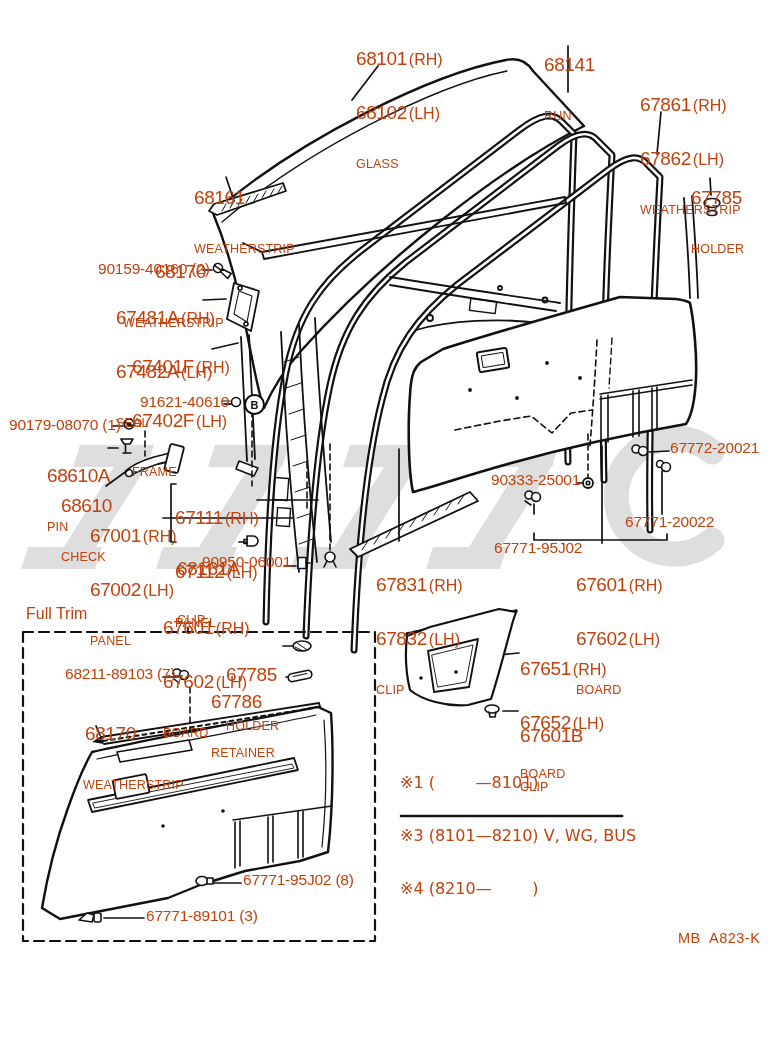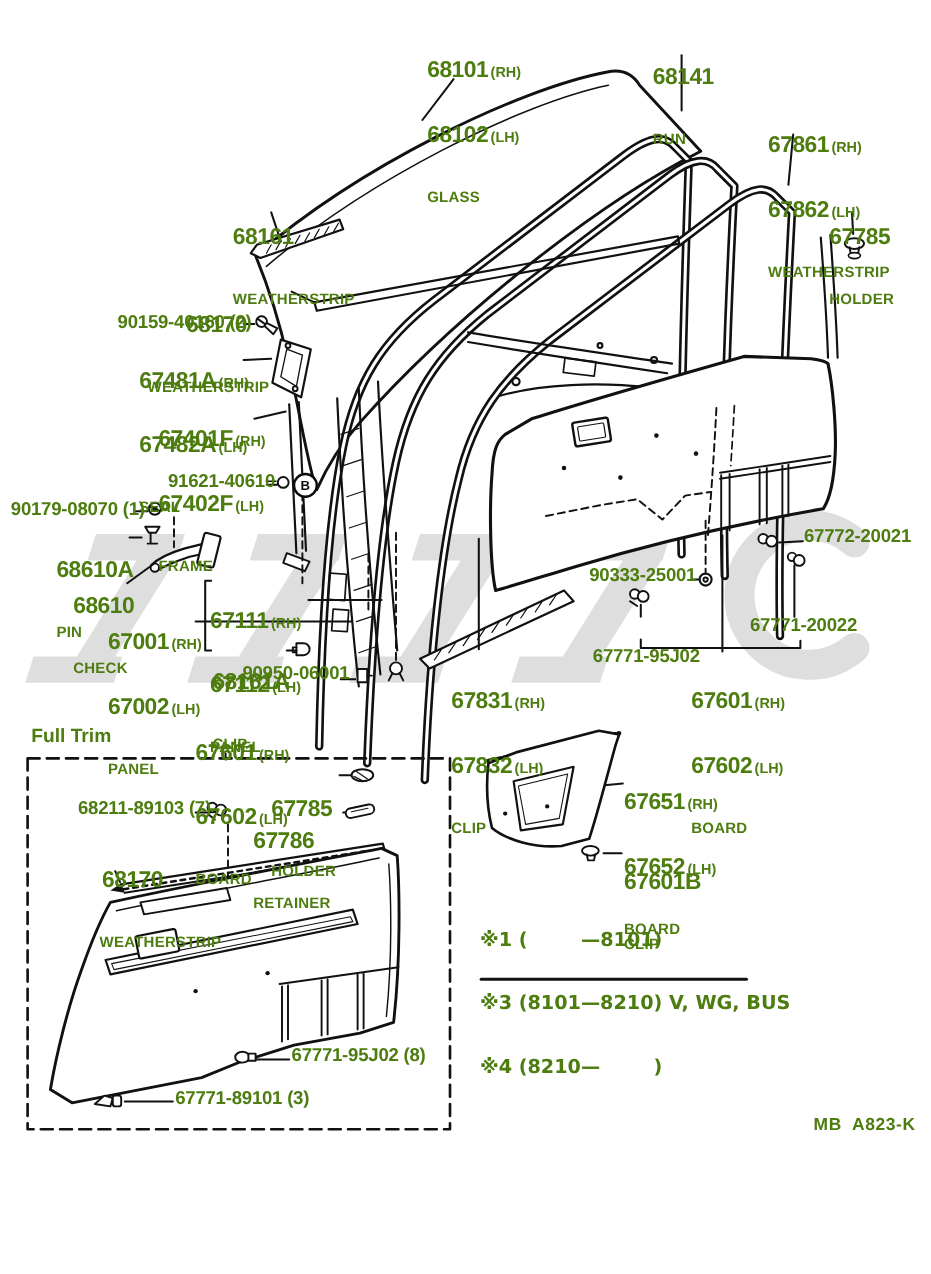--- a/index.html
+++ b/index.html
@@ -1,24 +1,24 @@
 <!DOCTYPE html>
 <html><head>
 <meta charset="utf-8">
 <style>
   html,body{margin:0;padding:0;background:#fff;}
   #stage{position:relative;width:776px;height:1062px;background:#fff;overflow:hidden;
          font-family:"Liberation Sans",sans-serif;}
   #art{position:absolute;left:0;top:0;}
-  .lbl{position:absolute;font-family:"Liberation Sans",sans-serif;font-weight:700;
-       color:#4d7c0f;white-space:pre;line-height:1.06;}
+  .lbl{position:absolute;font-family:"Liberation Sans",sans-serif;font-weight:400;
+       color:#c2410c;white-space:pre;line-height:1.06;}
   .row{display:flex;align-items:baseline;}
   .pn{font-size:19px;letter-spacing:-0.4px;}
   .pn2{font-size:15.5px;letter-spacing:-0.2px;}
-  .side{font-size:12px;margin-left:2px;}
+  .side{font-size:16px;margin-left:2px;}
   .desc{font-size:12.5px;letter-spacing:0.2px;margin-top:1px;}
   .djv{font-family:"DejaVu Sans","Liberation Sans",sans-serif;}
   .star{font-size:14px;line-height:16px;}
   .leg{font-size:16px;line-height:19px;}
   .badge{position:absolute;width:17px;height:17px;border:2px solid #0c0c0c;border-radius:50%;
          font-size:11px;font-weight:700;color:#0c0c0c;display:flex;align-items:center;
          justify-content:center;background:#fff;}
 </style>
 </head>
 <body>
@@ -281,21 +281,21 @@
   <div class="row"><span class="pn">68101</span><span class="side">(RH)</span></div>
   <div class="row"><span class="pn">68102</span><span class="side">(LH)</span></div>
   <div class="desc">GLASS</div>
 </div>
 
 <div class="lbl" style="left:544px;top:21px">
   <div class="row"><span class="pn">68141</span></div>
   <div class="desc">RUN</div>
 </div>
 
-<div class="lbl" style="left:640px;top:78px">
+<div class="lbl" style="left:640px;top:61px">
   <div class="row"><span class="pn">67861</span><span class="side">(RH)</span></div>
   <div class="row"><span class="pn">67862</span><span class="side">(LH)</span></div>
   <div class="desc">WEATHERSTRIP</div>
 </div>
 
 <div class="lbl" style="left:691px;top:154px">
   <div class="row"><span class="pn">67785</span></div>
   <div class="desc">HOLDER</div>
 </div>
 

